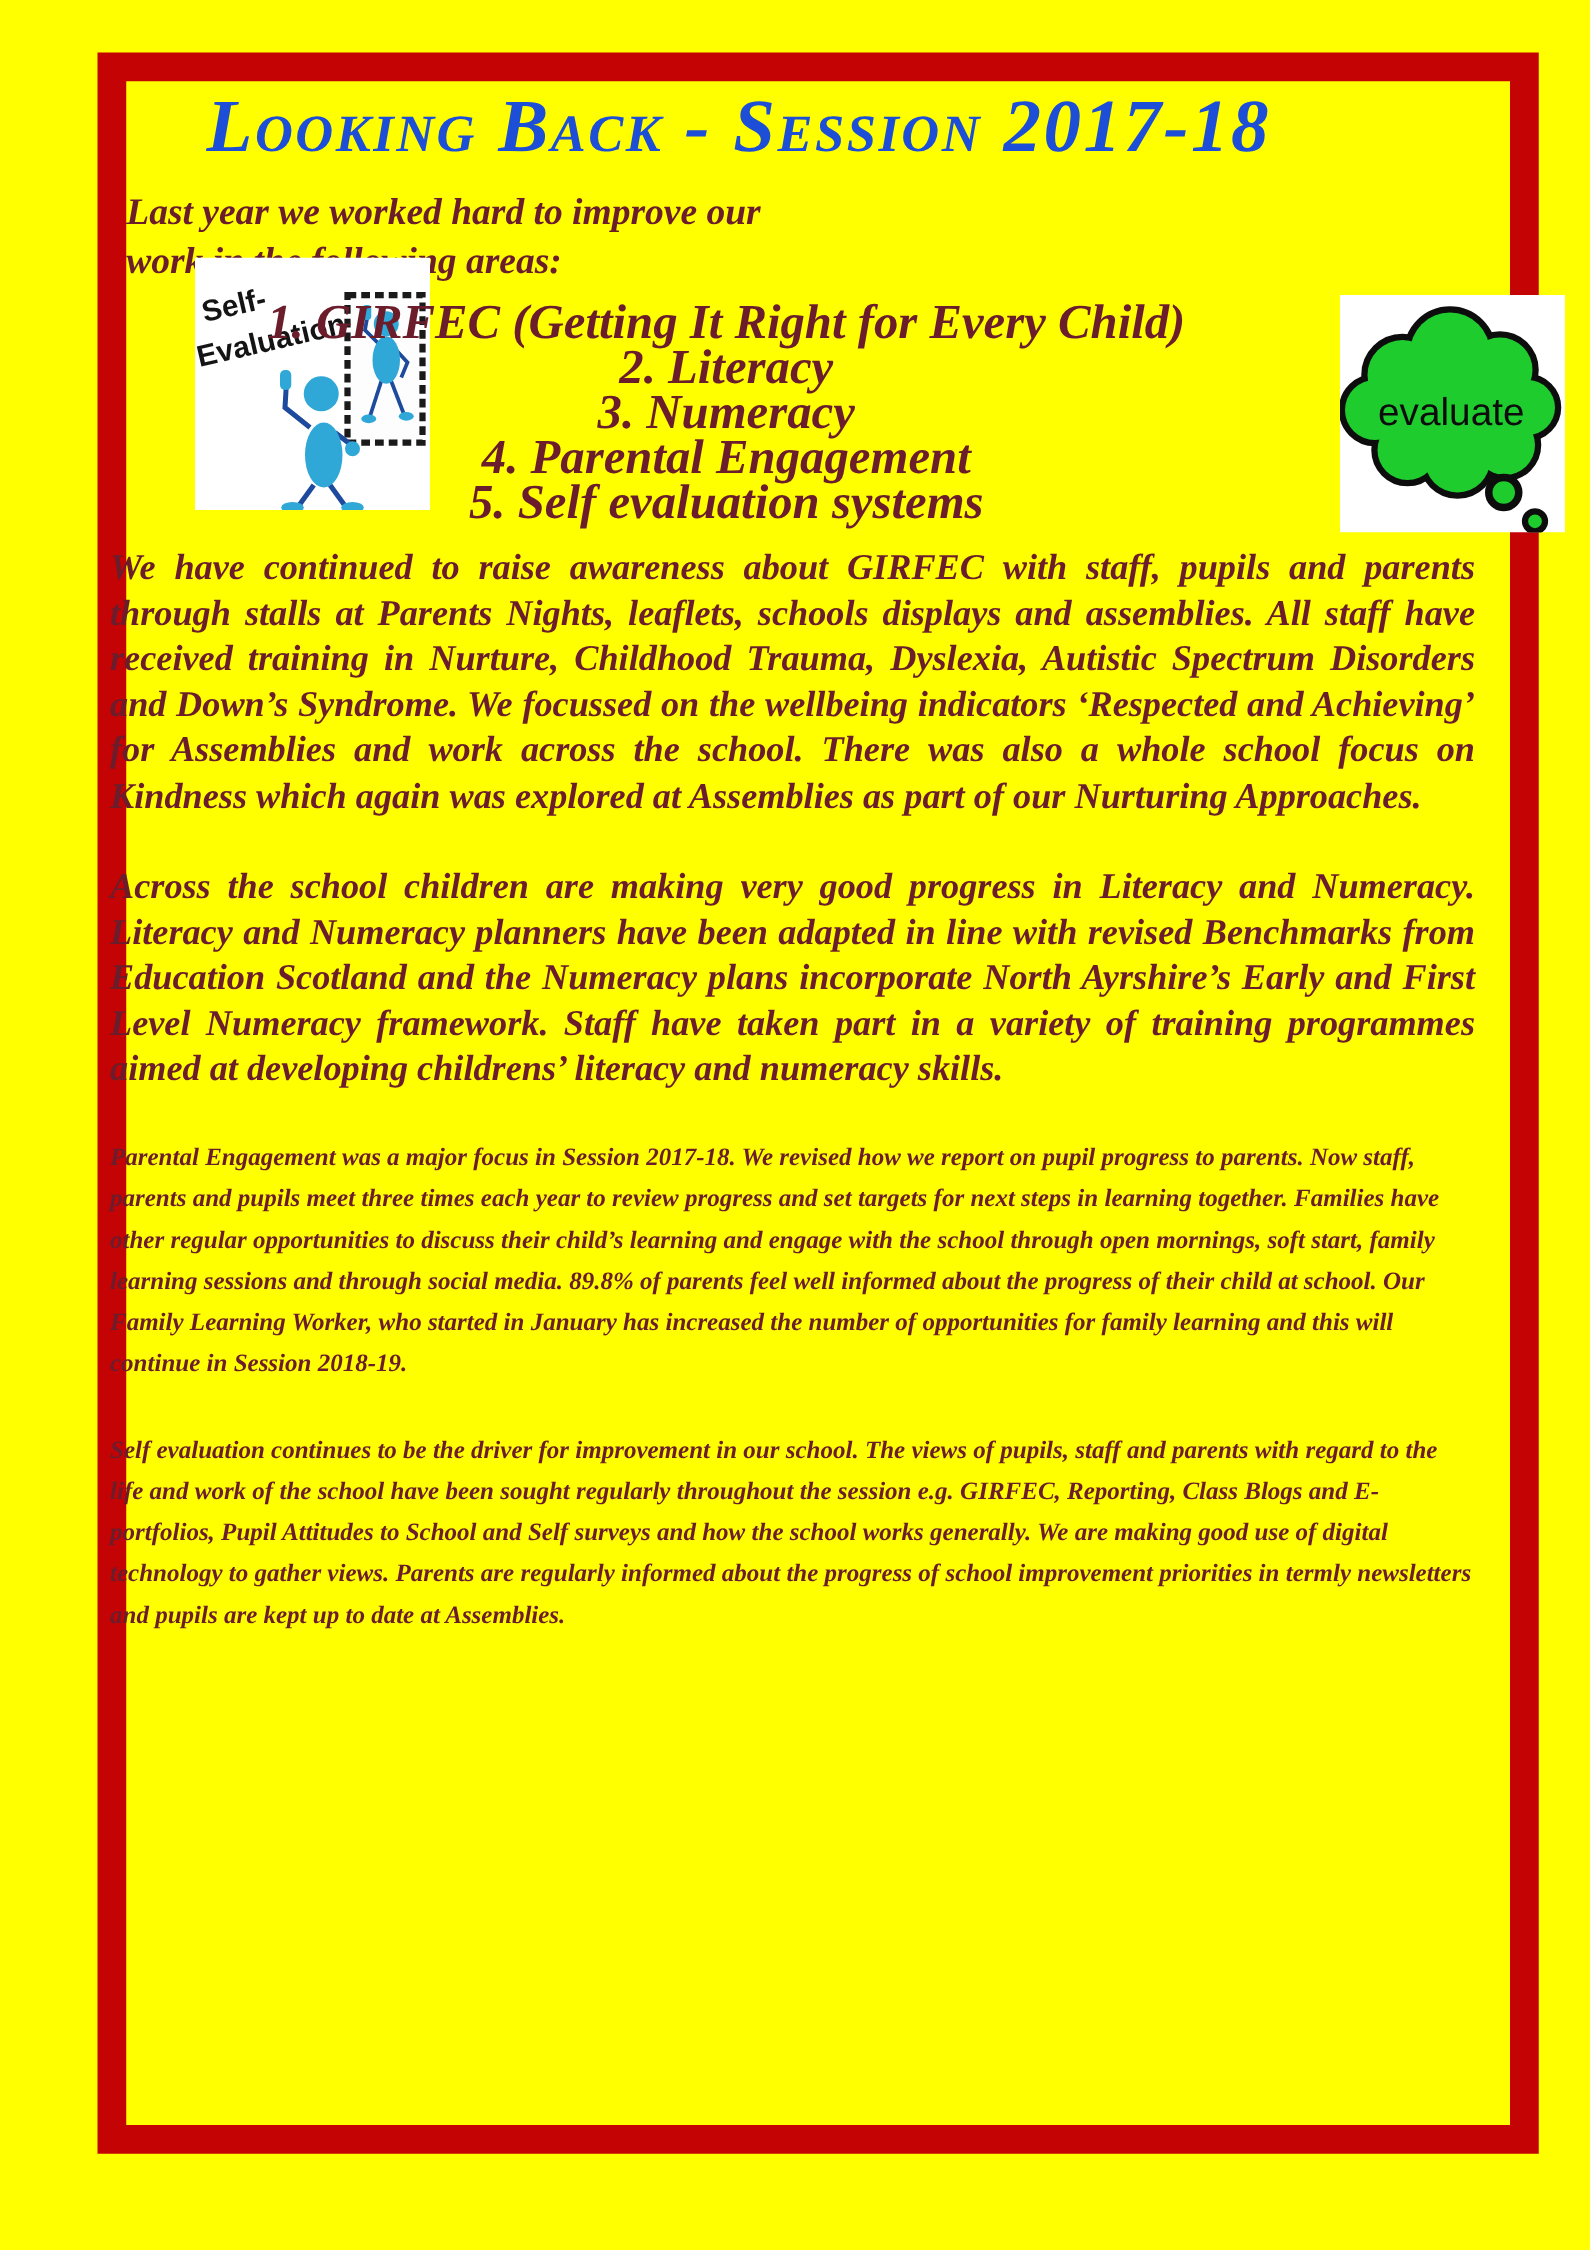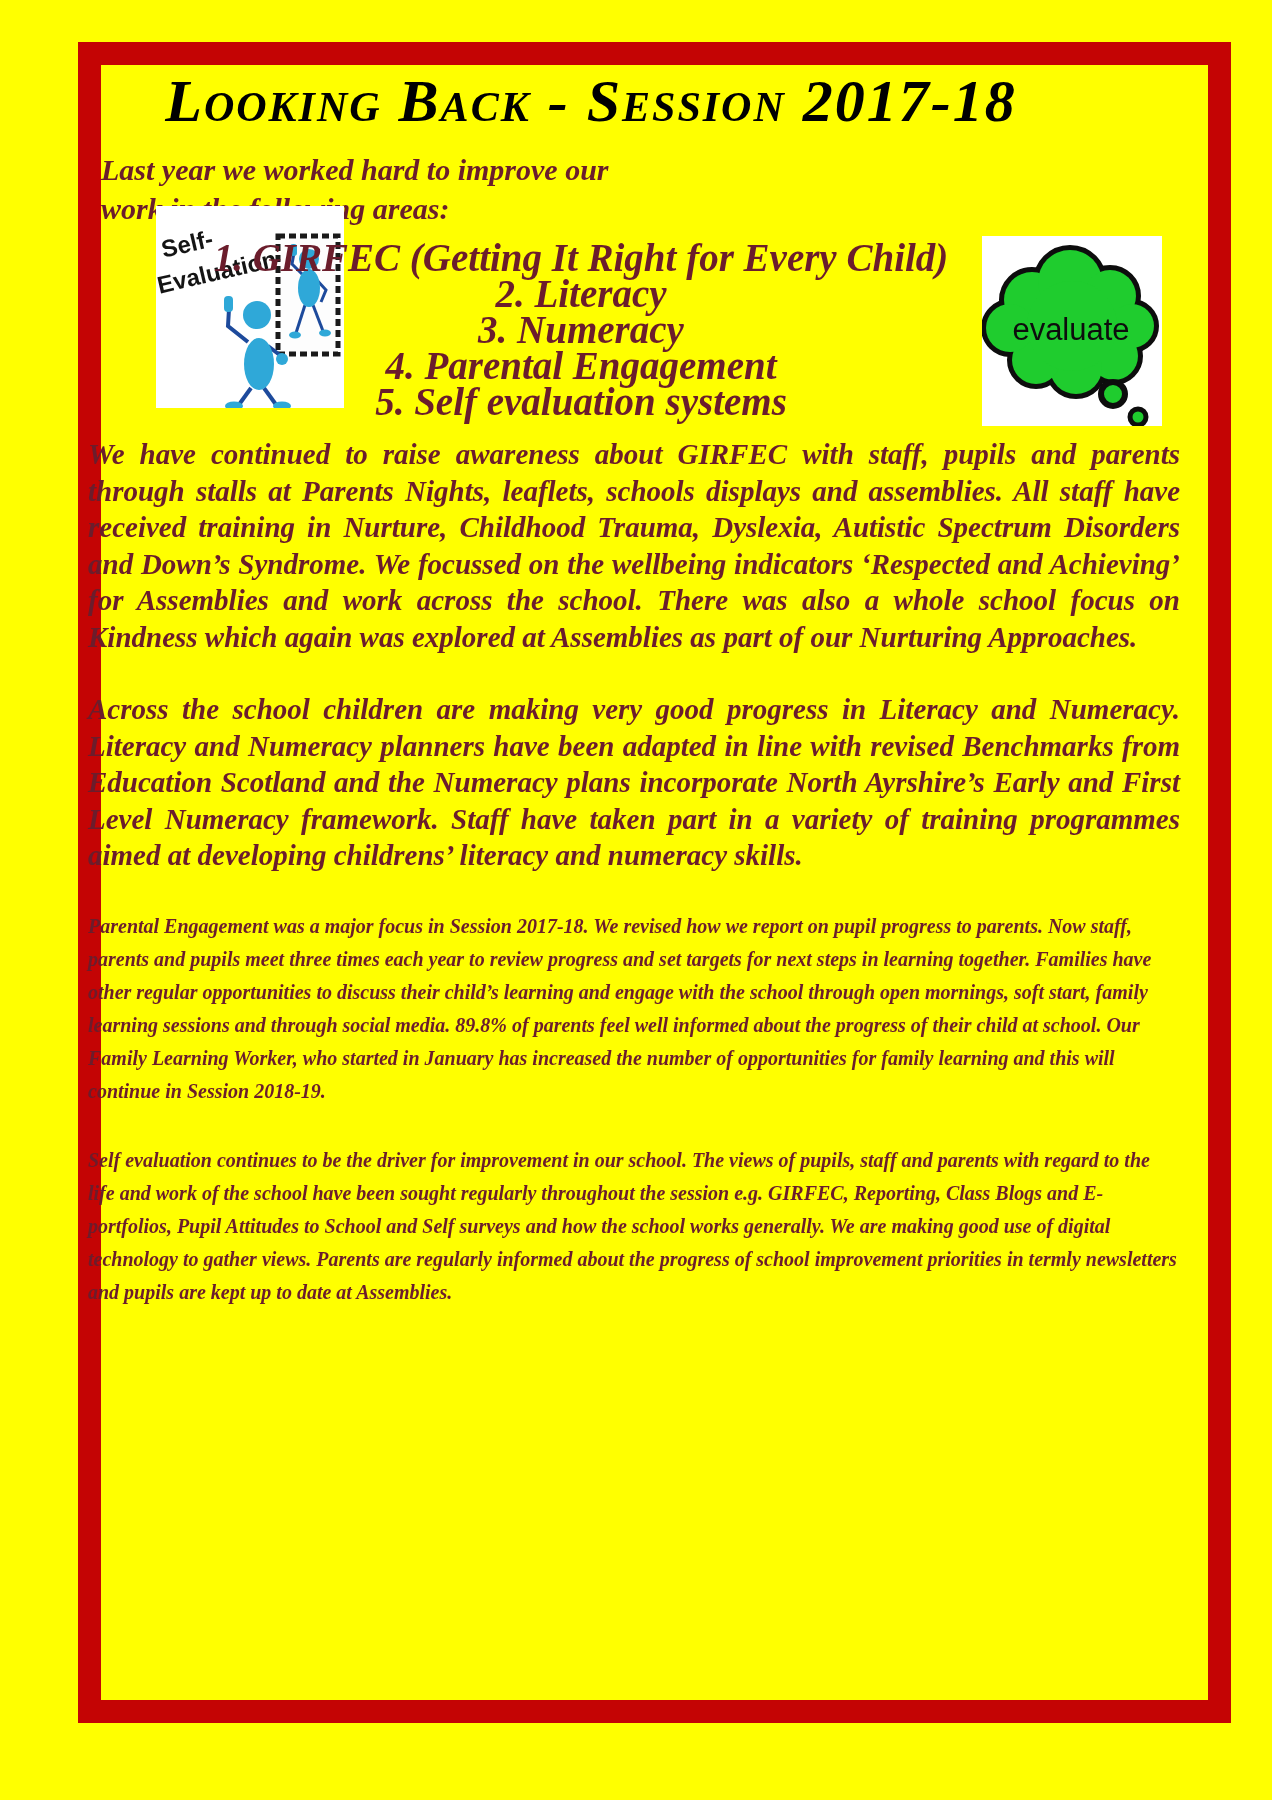--- a/index.html
+++ b/index.html
@@ -17,35 +17,35 @@
     border:23px solid #C40404;
     box-sizing:border-box;
   }
   .title{
     position:absolute;left:101px;top:68px;width:980px;
     margin:0;text-align:center;
     font-style:italic;font-weight:700;
     font-variant:small-caps;
     font-size:60px;line-height:1.1;
     letter-spacing:2px;
-    color:#000000;
+    color:#1d4ed8;
   }
   .subtitle{
     position:absolute;left:101px;top:150px;width:960px;
     text-align:left;font-style:italic;font-weight:600;
     font-size:30px;line-height:39px;
   }
   .focus-list{
     position:absolute;left:101px;top:240px;width:960px;
     text-align:center;font-style:italic;font-weight:600;
     font-size:39px;line-height:36px;
   }
   figure{margin:0;padding:0;}
   .img-left{position:absolute;left:156px;top:206px;width:188px;height:202px;}
-  .img-right{position:absolute;left:942px;top:236px;width:180px;height:190px;padding-left:40px;}
+  .img-right{position:absolute;left:1032px;top:236px;width:180px;height:190px;padding-left:40px;}
   .paragraphs{
     position:absolute;left:88px;top:436px;width:1092px;
     font-style:italic;font-weight:600;
   }
   .paragraphs p{margin:0 0 36px 0;}
   .p-justify{text-align:justify;font-size:29px;line-height:36.5px;}
   .p-left{text-align:left;font-size:20px;line-height:33px;}
   svg text{font-family:"Liberation Sans", sans-serif;}
 </style>
 </head>

